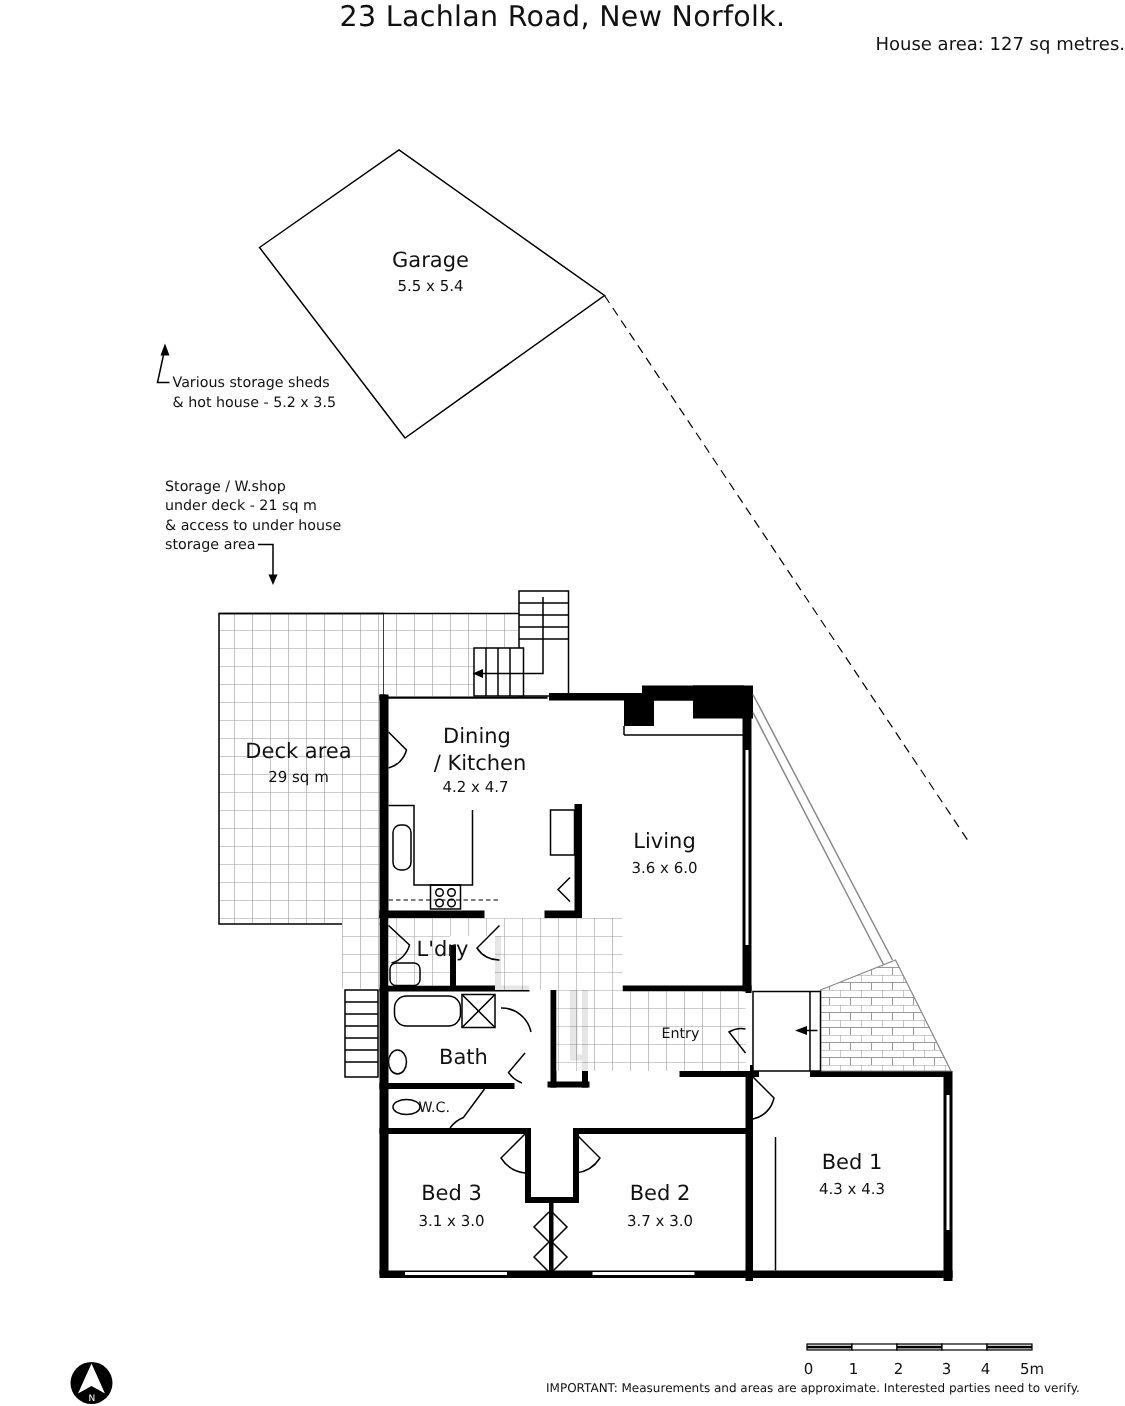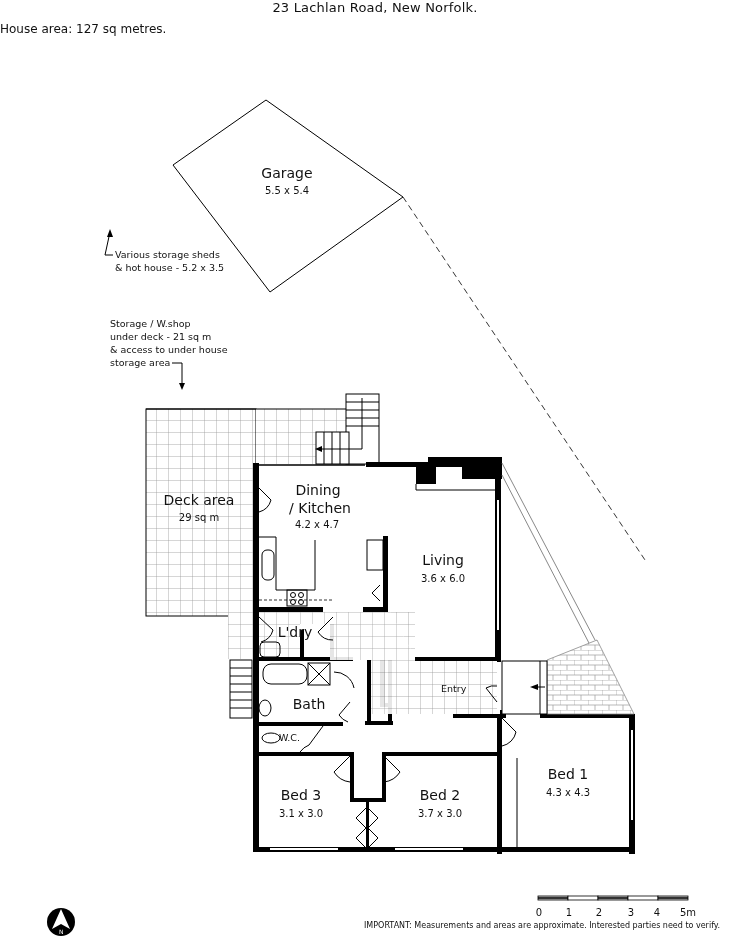--- a/index.html
+++ b/index.html
@@ -1,18 +1,18 @@
 <!DOCTYPE html>
 <html><head>
 <meta charset="utf-8">
 <style>
   html,body{margin:0;padding:0;background:#fff;}
   body{width:750px;height:937px;position:relative;overflow:hidden;font-family:"DejaVu Sans","Liberation Sans",sans-serif;color:#111;}
-  .title{position:absolute;left:0;width:750px;top:0;text-align:center;font-size:13px;letter-spacing:0.2px;}
-  .subtitle{position:absolute;left:0;width:750px;top:22px;text-align:left;font-size:12px;}
+  .title{position:absolute;left:0;width:750px;top:0;text-align:center;font-size:19px;letter-spacing:0.2px;}
+  .subtitle{position:absolute;left:0;width:750px;top:22px;text-align:right;font-size:12px;}
   svg{position:absolute;left:0;top:0;}
   .rl{font-size:14px;text-anchor:middle;fill:#111;}
   .rd{font-size:10px;text-anchor:middle;fill:#111;}
   .note{font-size:9.5px;fill:#111;}
   .wall{fill:#000;}
   .thin{stroke:#000;stroke-width:1;fill:none;}
   .important{position:absolute;left:364px;top:921px;font-size:8px;white-space:nowrap;}
   .important b{font-weight:normal;}
 </style>
 </head>

